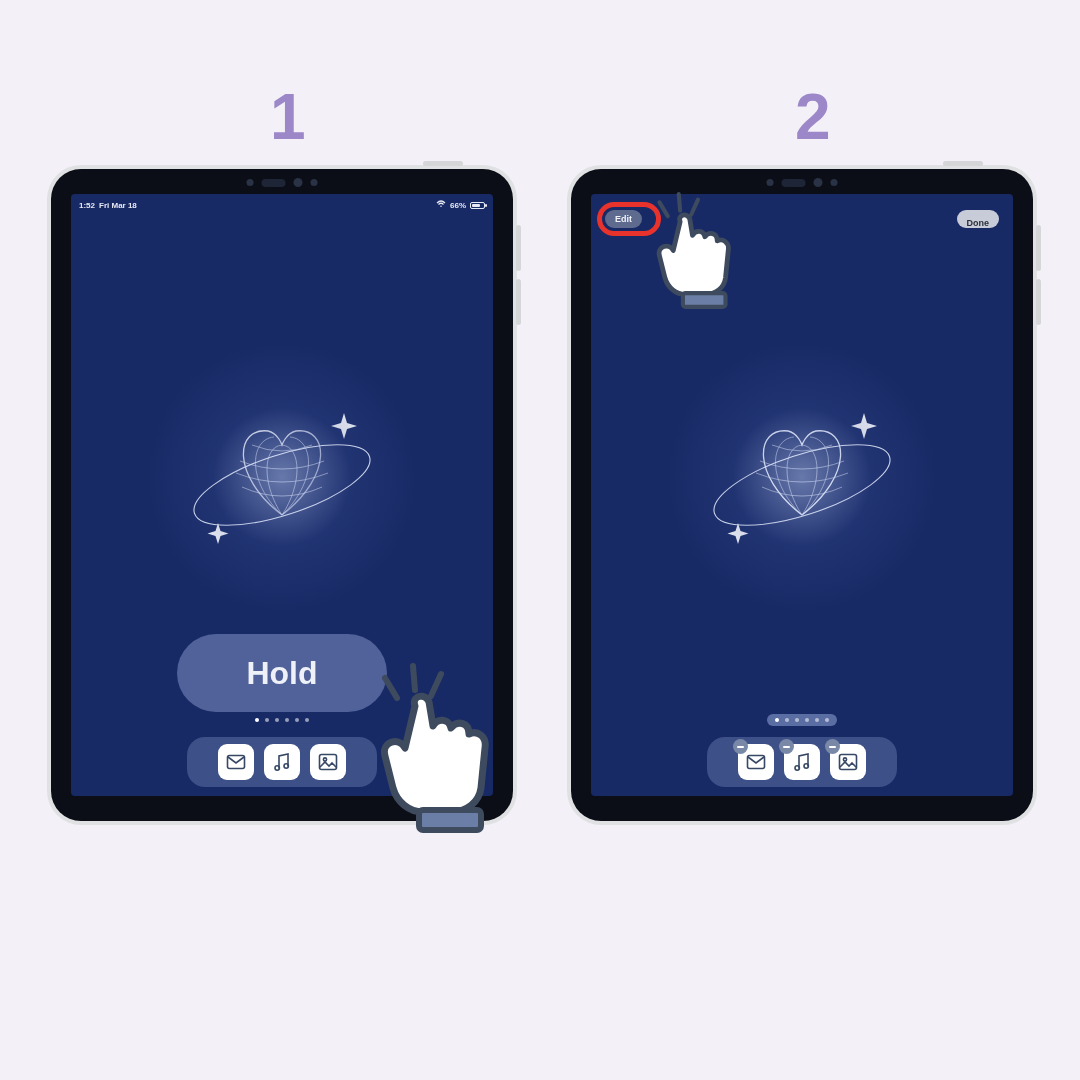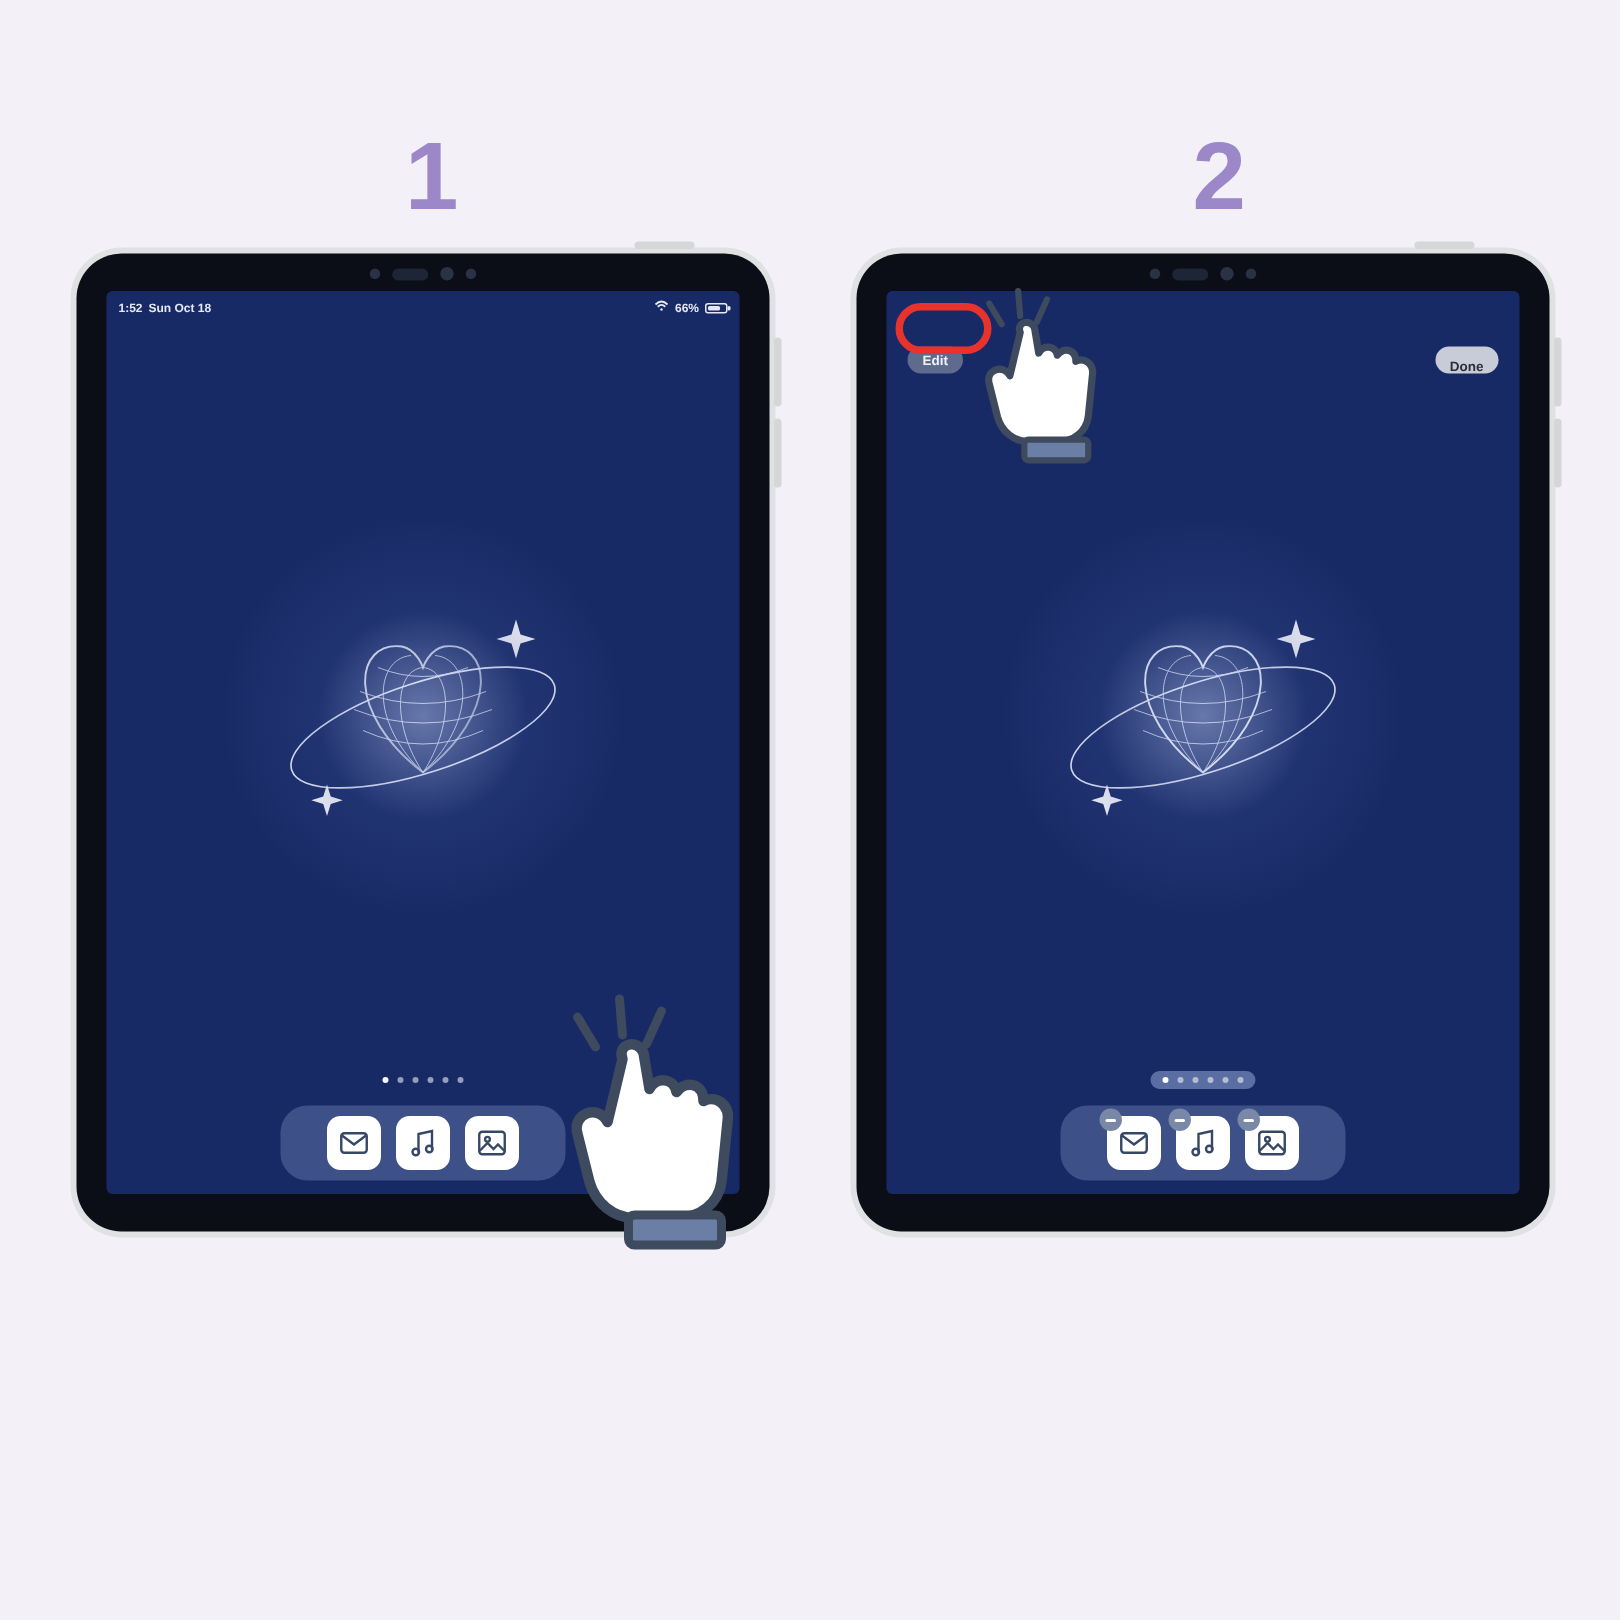--- a/index.html
+++ b/index.html
@@ -101,21 +101,21 @@
 
     
     .pill-btn {
       position: absolute;
       top: 16px;
       height: 18px;
       padding: 0 10px;
       border-radius: 9px;
       font-size: 9px;
       font-weight: 700;
-      display: flex; align-items: center; justify-content: center; margin-top: 21px;
+      display: flex; align-items: center; justify-content: center;
     }
     .pill-edit {
       left: 14px;
       background: #5e6b8e;
       color: #f0f2f8;
     }
     .pill-done {
       right: 14px;
       background: #c8ccd8;
       color: #2b2f3a;
@@ -218,21 +218,21 @@
       <span class="notch-dot"></span>
       <span class="notch-pill"></span>
       <span class="notch-dot big"></span>
       <span class="notch-dot"></span>
     </div>
     <div class="screen">
 
       <div class="statusbar">
         <div class="sb-left">
           <span>1:52</span>
-          <span>Sun Oct 18</span>
+          <span>Fri Mar 18</span>
         </div>
         <div class="sb-right">
           <span>
             <svg width="10" height="8" viewBox="0 0 10 8" fill="none" stroke="#e6e9f3" stroke-width="1.2">
               <path d="M1 3 Q5 -1 9 3"></path>
                 <path d="M2.5 4.5 Q5 2 7.5 4.5"></path>
                 <circle cx="5" cy="6.3" r="0.8" fill="#e6e9f3" stroke="none"></circle>
             </svg>
           </span>
           <span>66%</span>
@@ -268,20 +268,23 @@
             </g>
           </g>
 
           <g fill="#fff">
             <path d="M172 46 l3 10 l10 3 l-10 3 l-3 10 l-3 -10 l-10 -3 l10 -3 z"></path>
             <path d="M46 156 l2.5 8 l8 2.5 l-8 2.5 l-2.5 8 l-2.5 -8 l-8 -2.5 l8 -2.5 z"></path>
           </g>
         </svg>
       </div>
 
+      <div class="hold-pill">
+        <span>Hold</span>
+      </div>
 
       <div class="page-dots">
         <span class="dot active"></span>
         <span class="dot"></span>
         <span class="dot"></span>
         <span class="dot"></span>
         <span class="dot"></span>
         <span class="dot"></span>
       </div>
 

